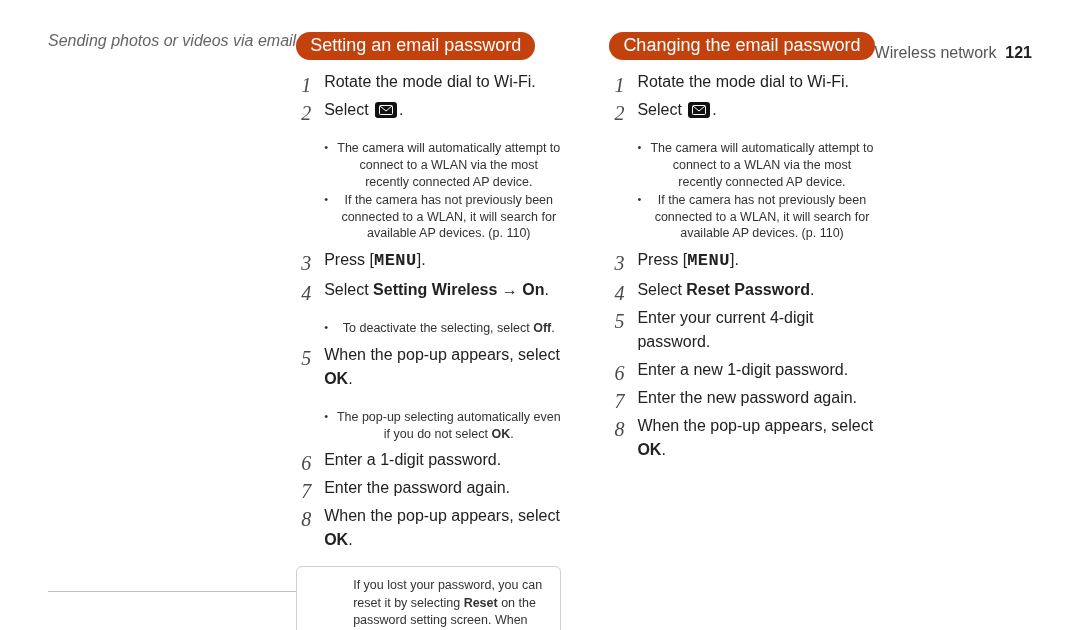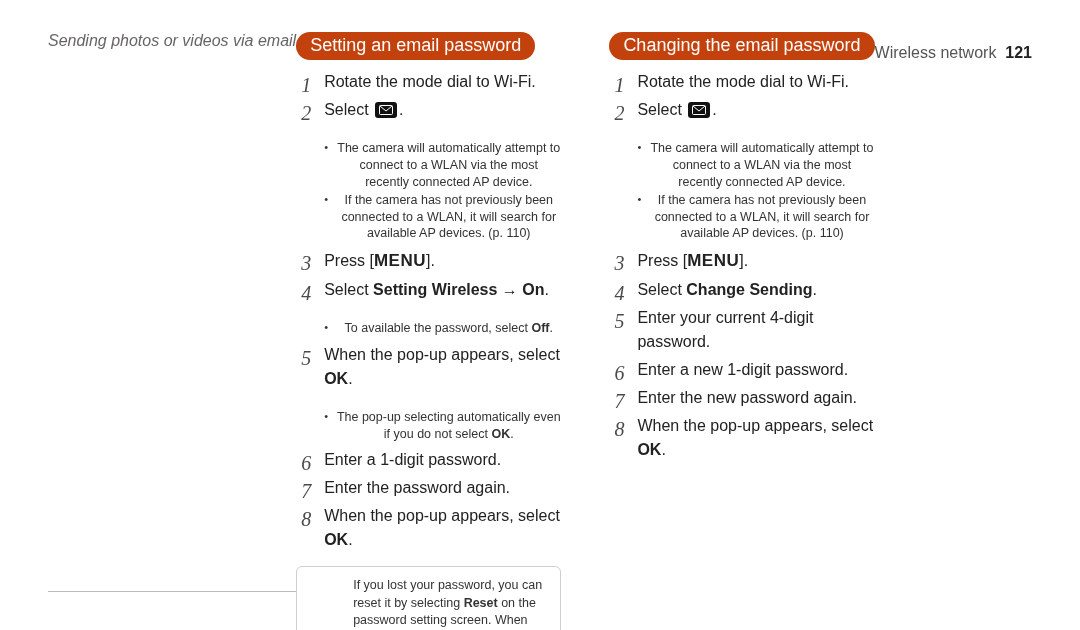--- a/index.html
+++ b/index.html
@@ -84,21 +84,21 @@
     height: 16px;
     background: #111;
     border-radius: 3px;
     vertical-align: middle;
     margin: 0 2px;
     position: relative;
     top: -1px;
   }
   .email-icon svg { width: 14px; height: 10px; }
   .menu-btn {
-    font-family: Liberation Sans, sans-serif;
+    font-family: Liberation Mono, monospace;
     font-weight: 900;
     letter-spacing: 0.5px;
     font-size: 17px;
     vertical-align: baseline;
   }
   ul.sub {
     list-style: none;
     padding: 0;
     margin: 18px 0 6px 0;
     font-size: 12.5px;
@@ -175,21 +175,21 @@
             <li>The camera will automatically attempt to connect to a WLAN via the most recently connected AP device.</li>
             <li>If the camera has not previously been connected to a WLAN, it will search for available AP devices. (p. 110)</li>
           </ul>
         </li>
         <li>
           <span>Press [</span><span class="menu-btn">MENU</span><span>].</span>
         </li>
         <li>
           <span>Select </span><b>Setting Wireless → On</b><span>.</span>
           <ul class="sub">
-            <li><span>To available the password, select </span><b>Off</b><span>.</span></li>
+            <li><span>To deactivate the selecting, select </span><b>Off</b><span>.</span></li>
           </ul>
         </li>
         <li>
           <span>When the pop-up appears, select </span><b>OK</b><span>.</span>
           <ul class="sub">
             <li><span>The pop-up selecting automatically even if you do not select </span><b>OK</b><span>.</span></li>
           </ul>
         </li>
         <li>Enter a 1-digit password.</li>
         <li>Enter the password again.</li>
@@ -225,21 +225,21 @@
             </span><span>.</span>
           <ul class="sub">
             <li>The camera will automatically attempt to connect to a WLAN via the most recently connected AP device.</li>
             <li>If the camera has not previously been connected to a WLAN, it will search for available AP devices. (p. 110)</li>
           </ul>
         </li>
         <li>
           <span>Press [</span><span class="menu-btn">MENU</span><span>].</span>
         </li>
         <li>
-          <span>Select </span><b>Change Sending</b><span>.</span>
+          <span>Select </span><b>Reset Password</b><span>.</span>
         </li>
         <li>Enter your current 4-digit password.</li>
         <li>Enter a new 1-digit password.</li>
         <li>Enter the new password again.</li>
         <li>
           <span>When the pop-up appears, select </span><b>OK</b><span>.</span>
         </li>
       </ol>
     </div>
   </div>

